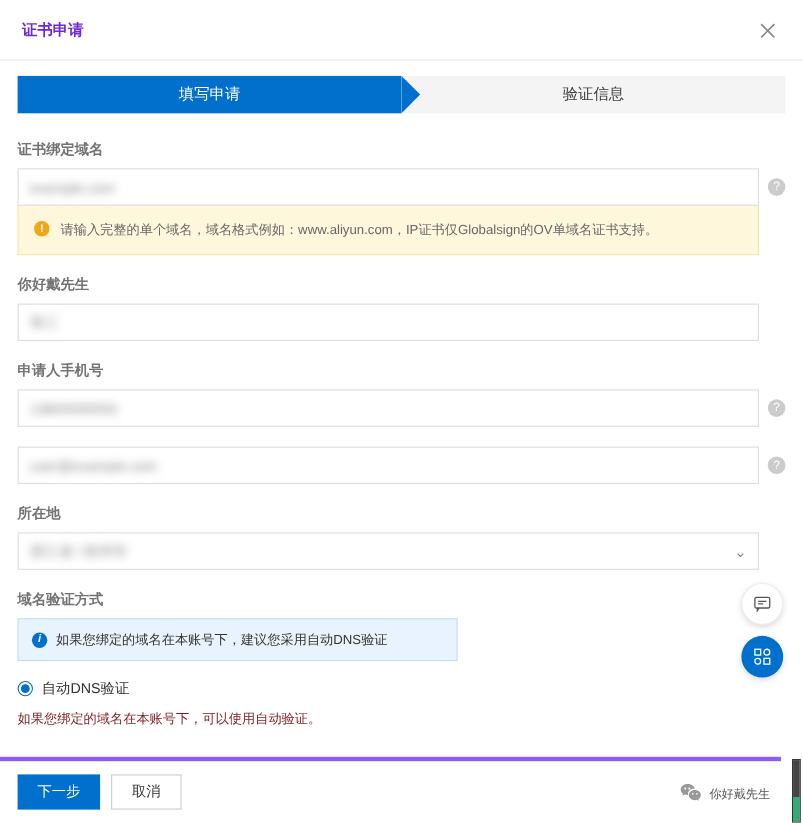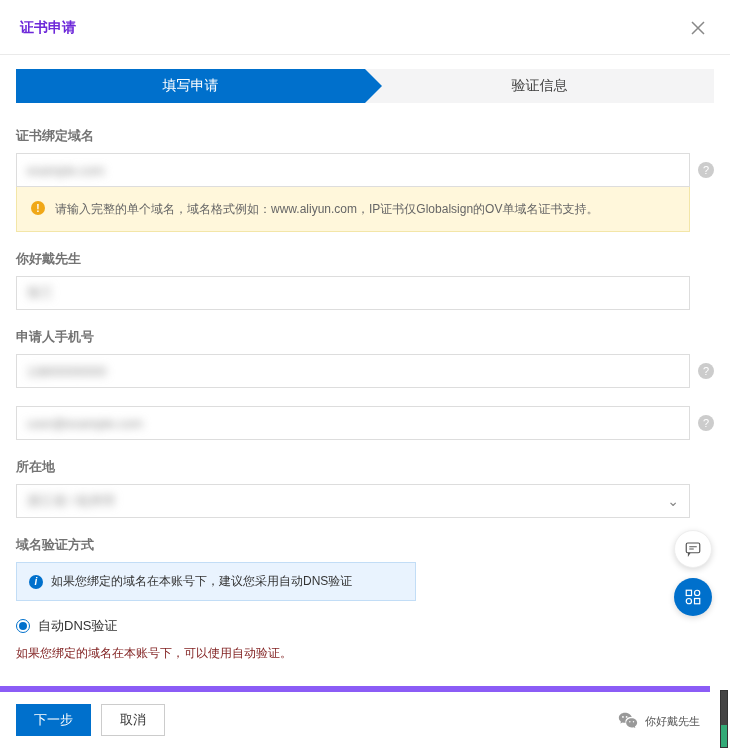--- a/index.html
+++ b/index.html
@@ -210,21 +210,21 @@
     }
     .footer {
       position: absolute;
       bottom: 0;
       left: 0;
       width: 710px;
       padding: 12px 16px;
       display: flex;
       gap: 10px;
       background: #fff;
-      border-top: 6px solid #8b5cf6;
+      border-top: 4px solid #8b5cf6;
     }
     .btn {
       height: 32px;
       padding: 0 18px;
       font-size: 13px;
       cursor: pointer;
       display: flex;
       align-items: center;
     }
     .btn-primary { background: #0070cc; color: #fff; border: none; }

